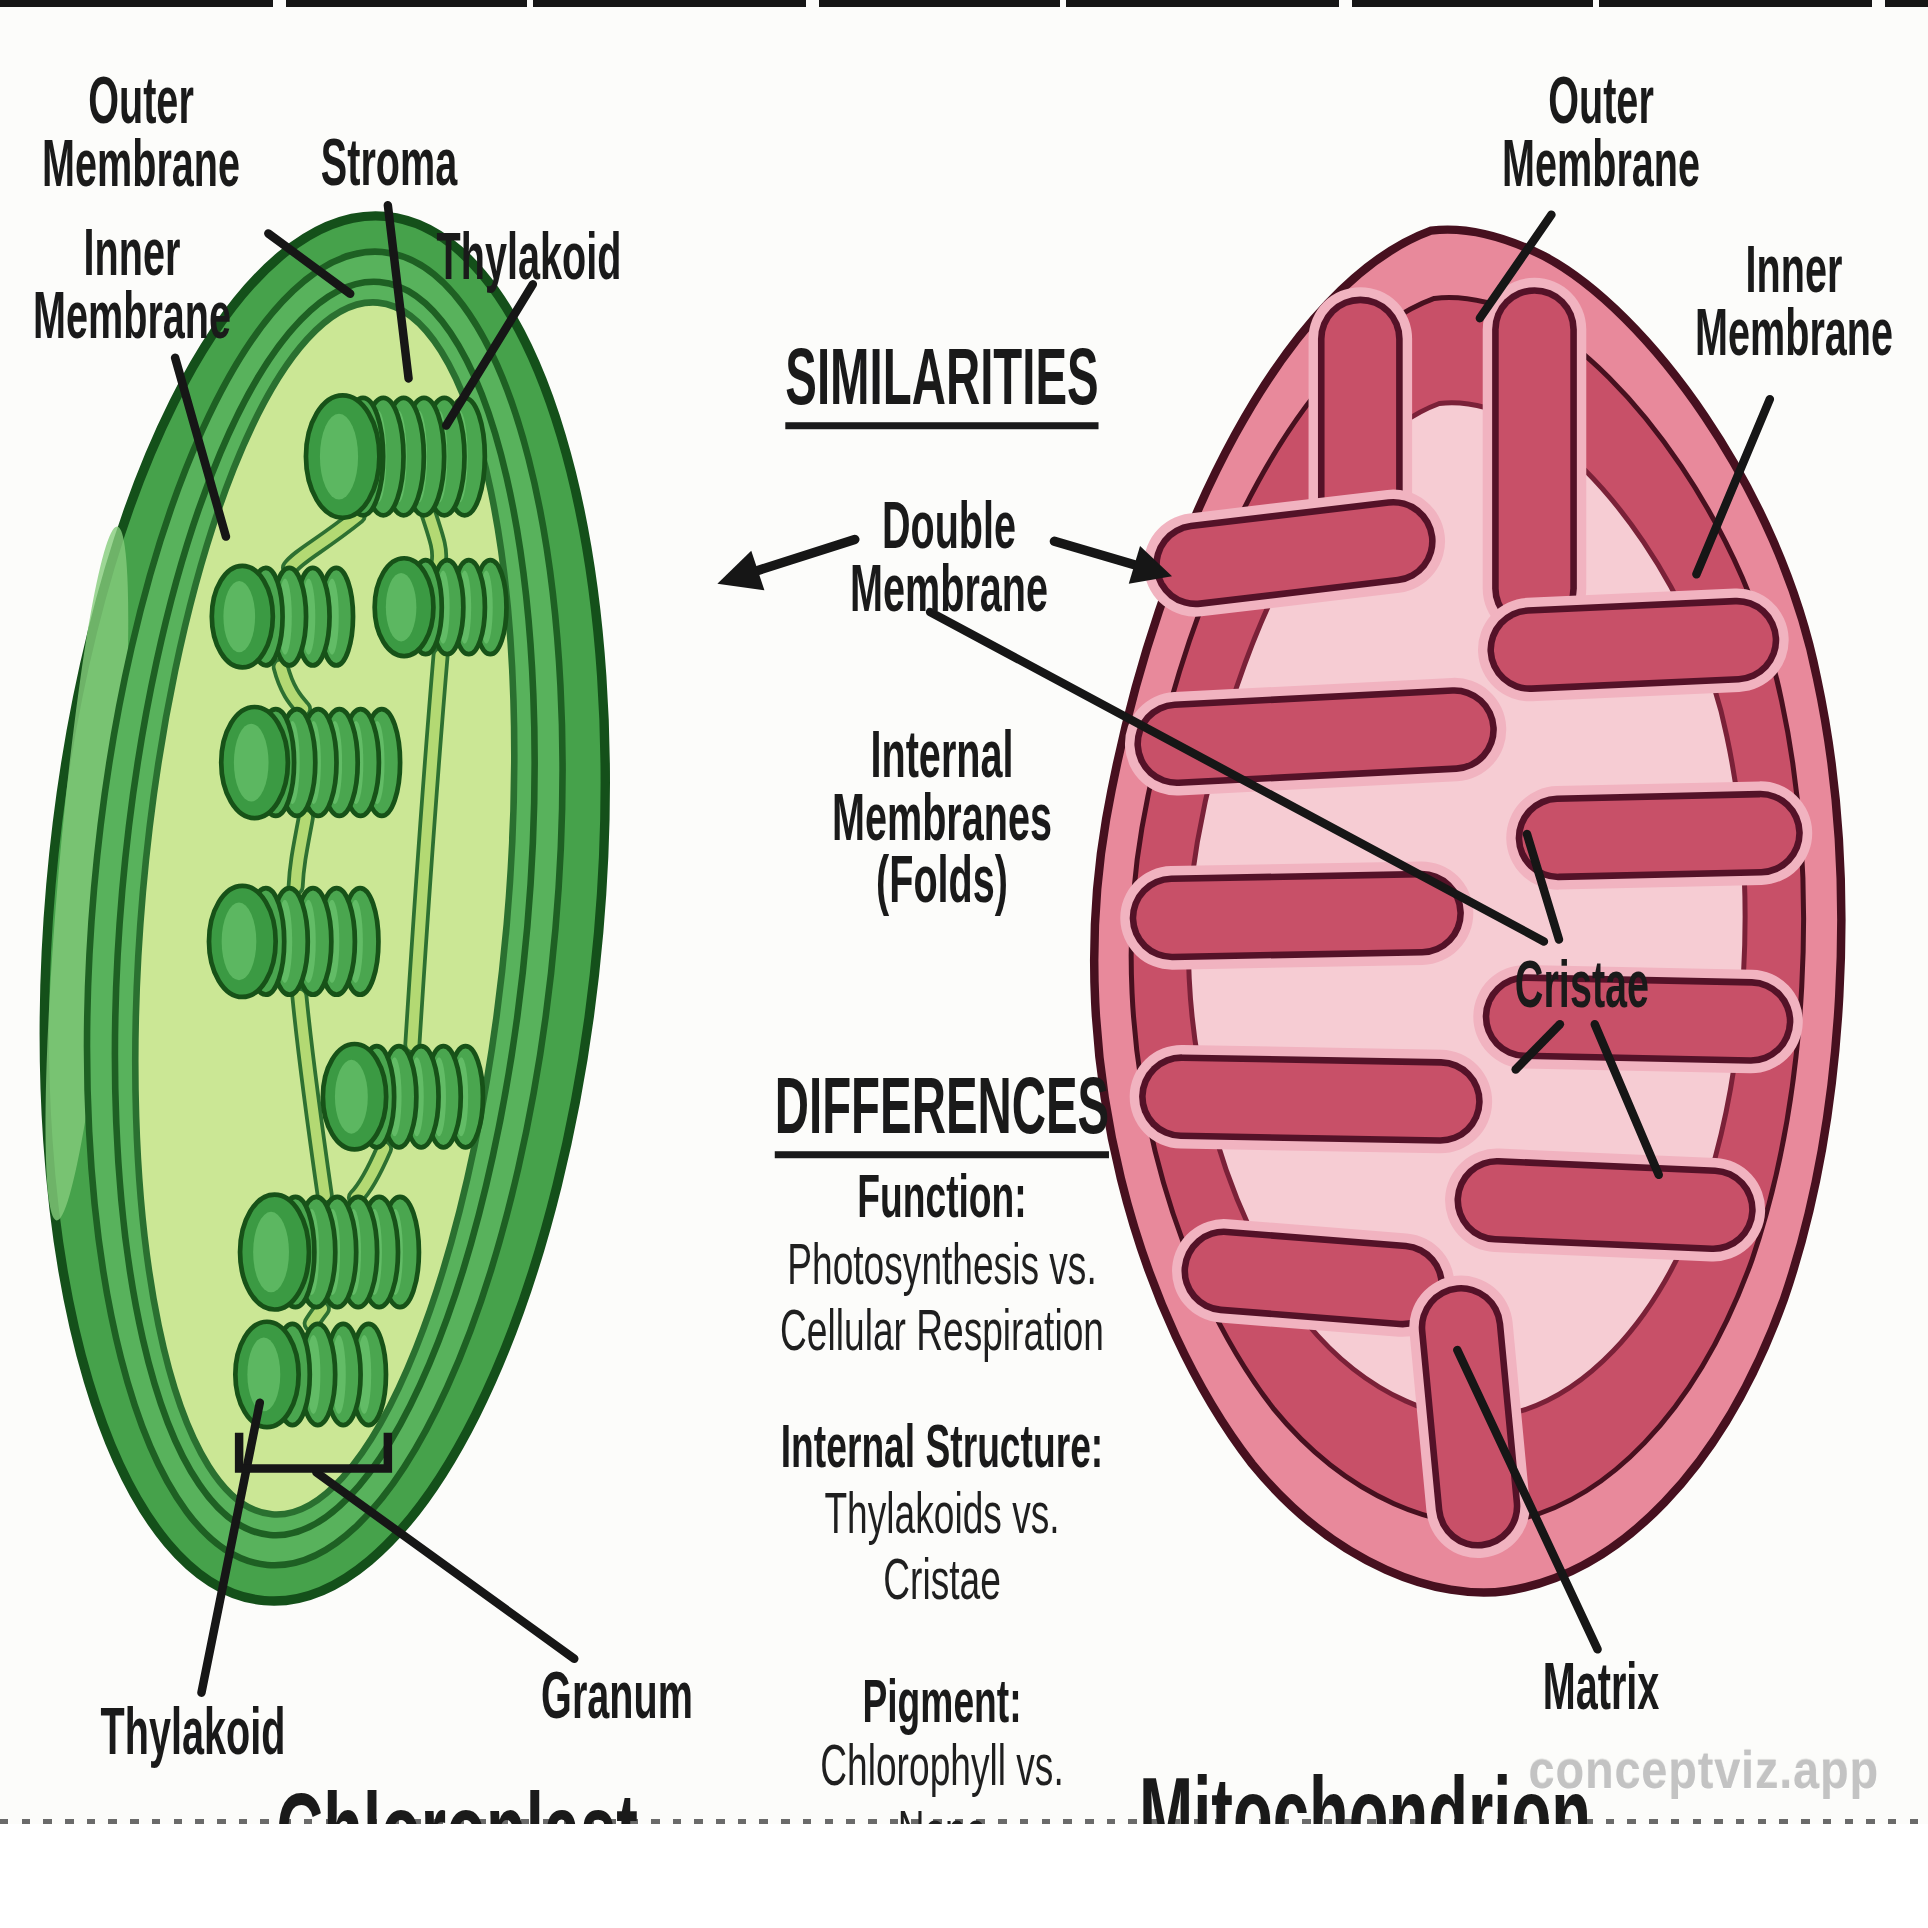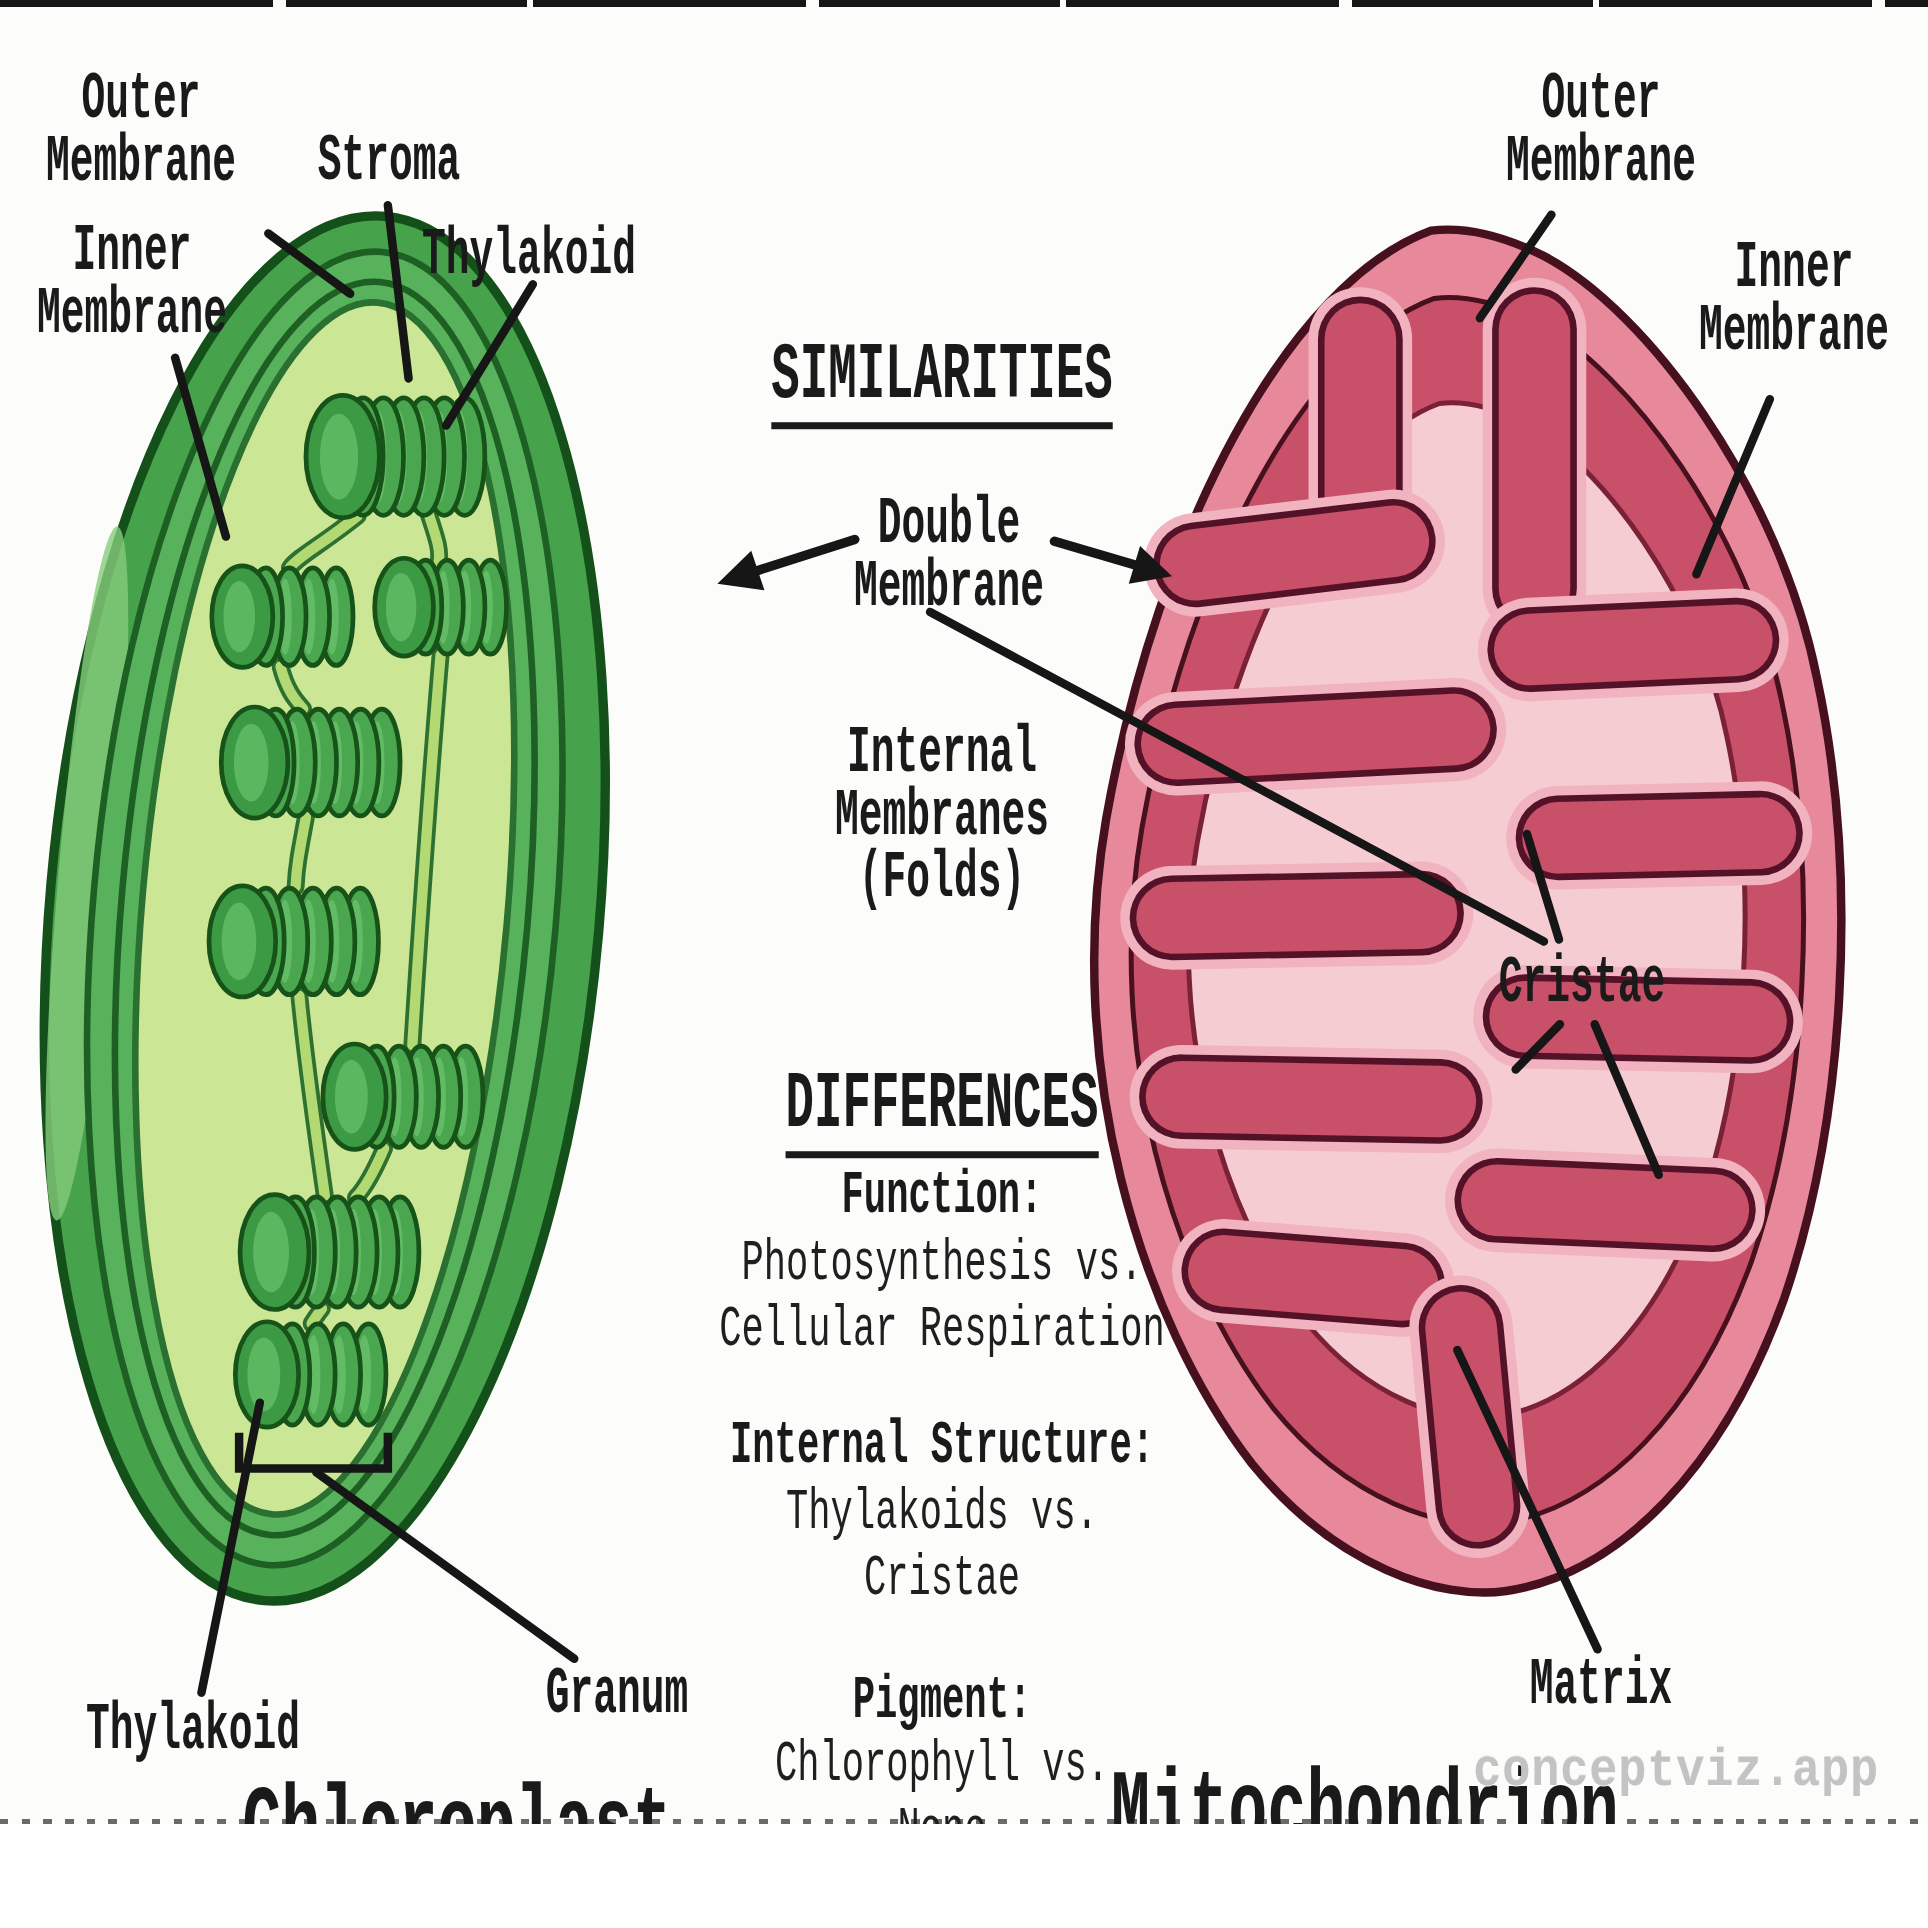--- a/index.html
+++ b/index.html
@@ -1,19 +1,19 @@
 <!DOCTYPE html>
 <html style="font-size:15px"><head>
 <meta charset="utf-8">
 <style>
   html,body{margin:0;padding:0;background:#ffffff;}
   #page{
     position:relative;width:1928px;height:1824px;
     background:#fcfcfa;overflow:hidden;
-    font-family:Liberation Mono, monospace;
+    font-family:Liberation Sans, sans-serif;
   }
   #art{position:absolute;left:0;top:0;}
   .edge-top{
     position:absolute;left:0;top:0;width:100%;height:6.6px;
     background:repeating-linear-gradient(90deg,#161616 0 273px,#fcfcfa 273px 286px,#161616 286px 527px,#fcfcfa 527px 533px);
   }
   .edge-bottom{
     position:absolute;left:0;bottom:0;width:100%;height:4.7px;opacity:.75;
     background:repeating-linear-gradient(90deg,#3a3a3a 0 8.5px,transparent 8.5px 21.7px);
   }

